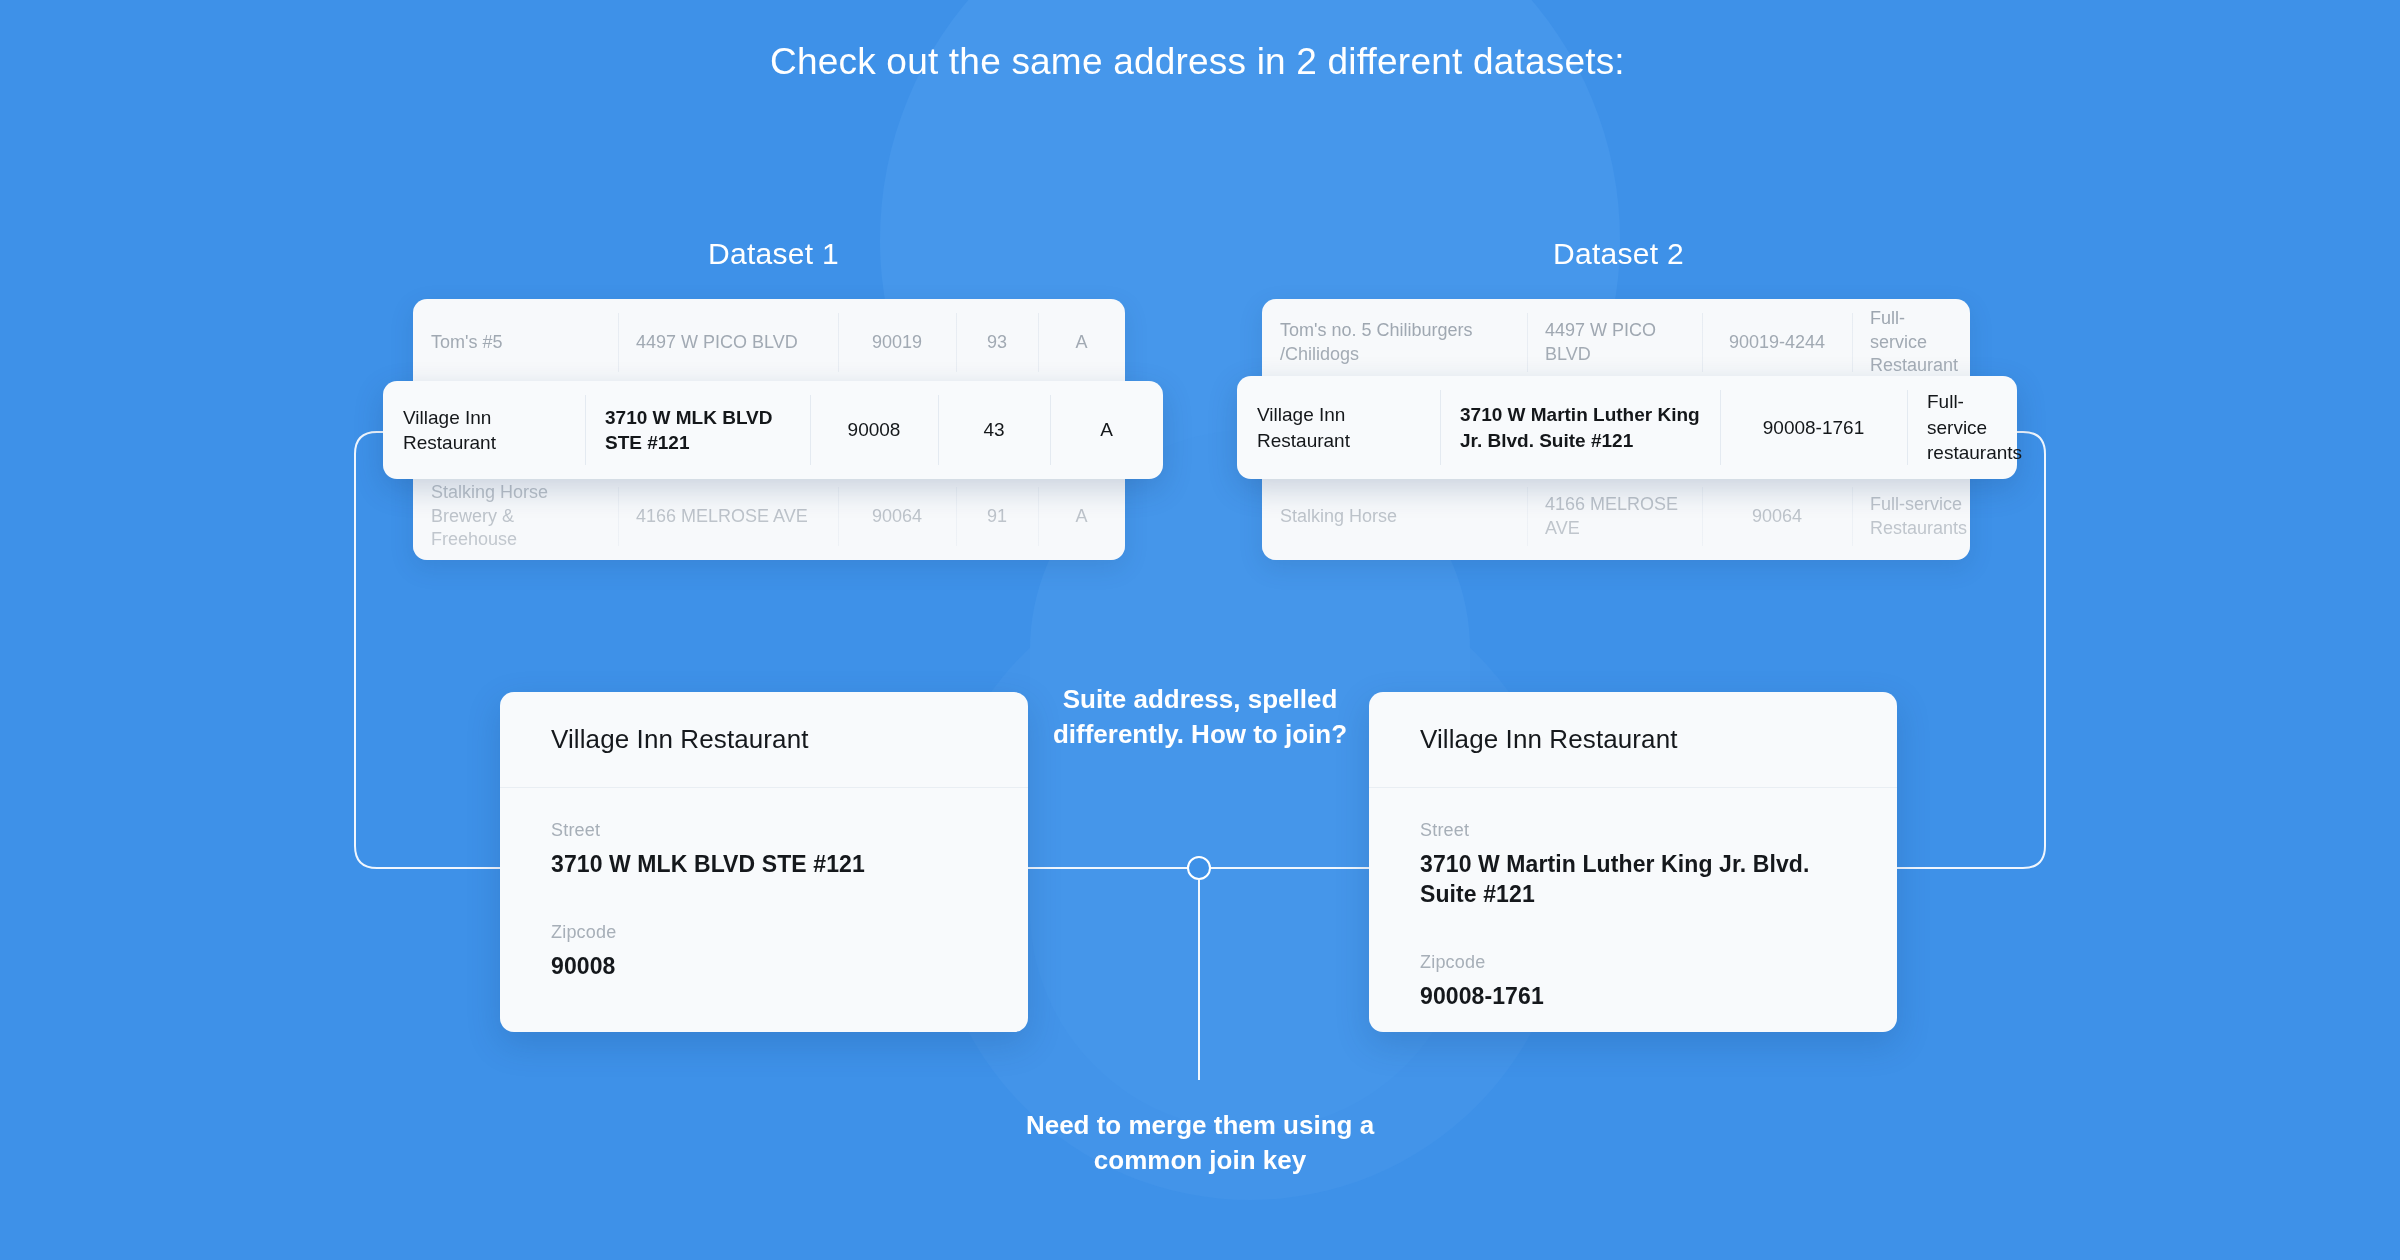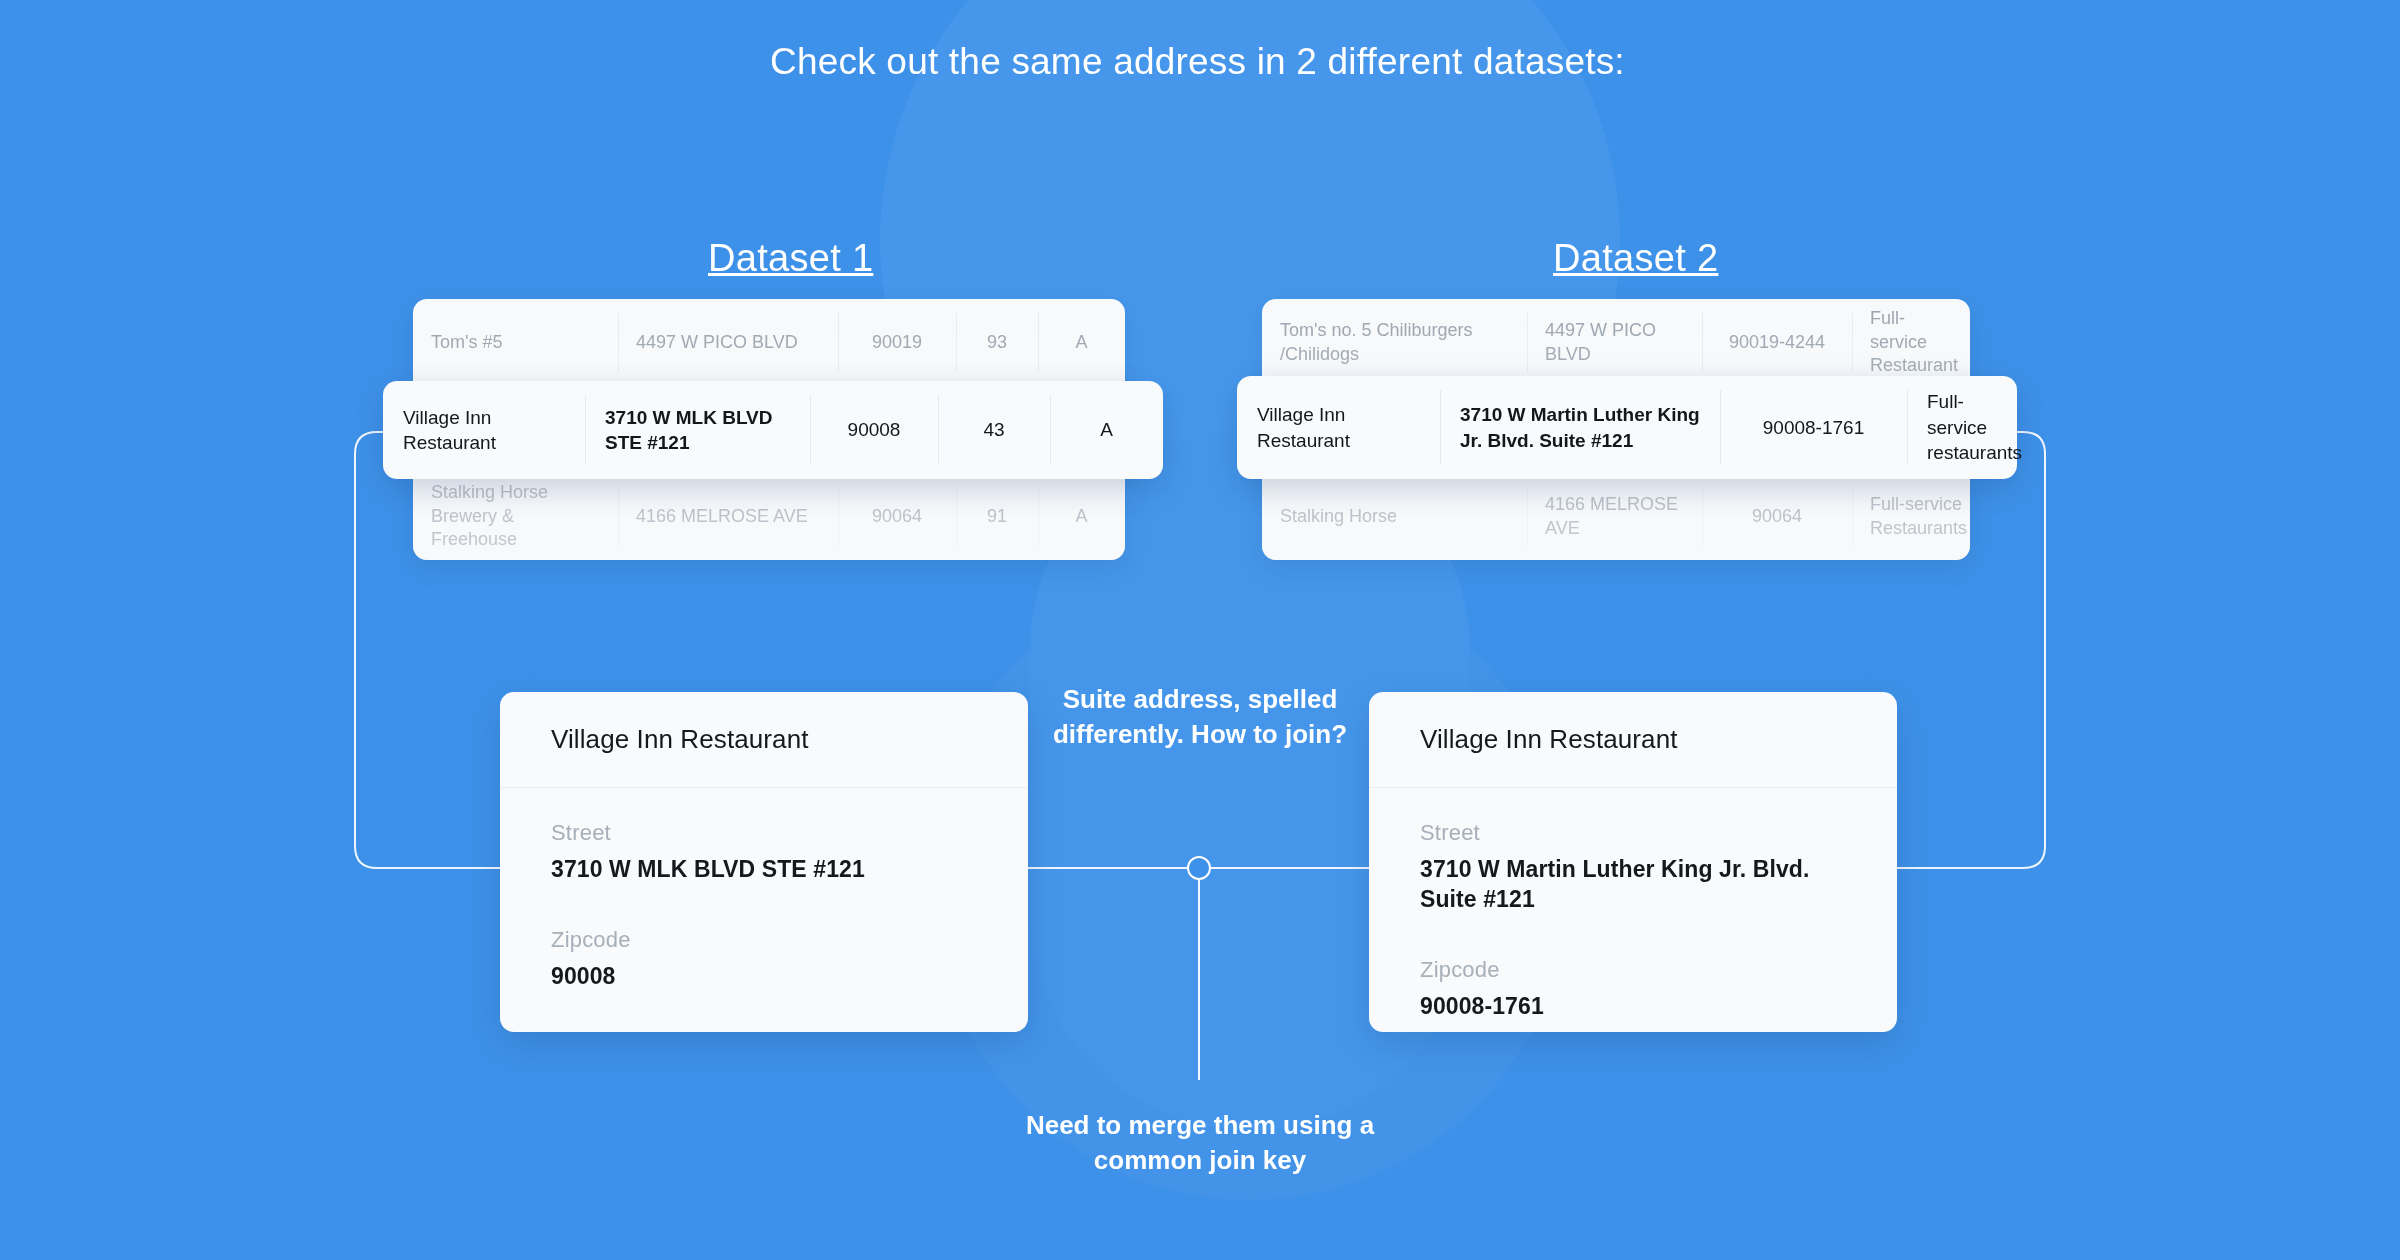--- a/index.html
+++ b/index.html
@@ -46,25 +46,24 @@
     font-size: 37px;
     font-weight: normal;
     line-height: 1.28;
     letter-spacing: 0.2px;
   }
 
   
   .dataset-label {
     position: absolute;
     color: #ffffff;
-    font-size: 38px;
+    font-size: 30px;
     font-weight: 400;
     letter-spacing: 0.3px;
     white-space: nowrap;
-    text-decoration: underline;
   }
   #ds1-label { left: 708px; top: 237px; }
   #ds2-label { left: 1553px; top: 237px; text-align: right; }
 
   
   .table-card {
     position: absolute;
     background: #f7f9fb;
     border-radius: 14px;
     box-shadow: 0 8px 24px rgba(20,60,110,0.13);
@@ -182,21 +181,21 @@
     display: flex;
     align-items: center;
     padding: 0 51px;
     font-size: 26px;
     color: #15181c;
     border-bottom: 1px solid #e9eef3;
     letter-spacing: 0.1px;
   }
   .detail-body { padding: 32px 51px 0 51px; }
   .field-label {
-    font-size: 22px;
+    font-size: 18px;
     color: #a7afb8;
     letter-spacing: 0.2px;
     margin-bottom: 9px;
   }
   .field-value {
     font-size: 23px;
     font-weight: bold;
     color: #15181c;
     line-height: 1.30;
     letter-spacing: 0.1px;

